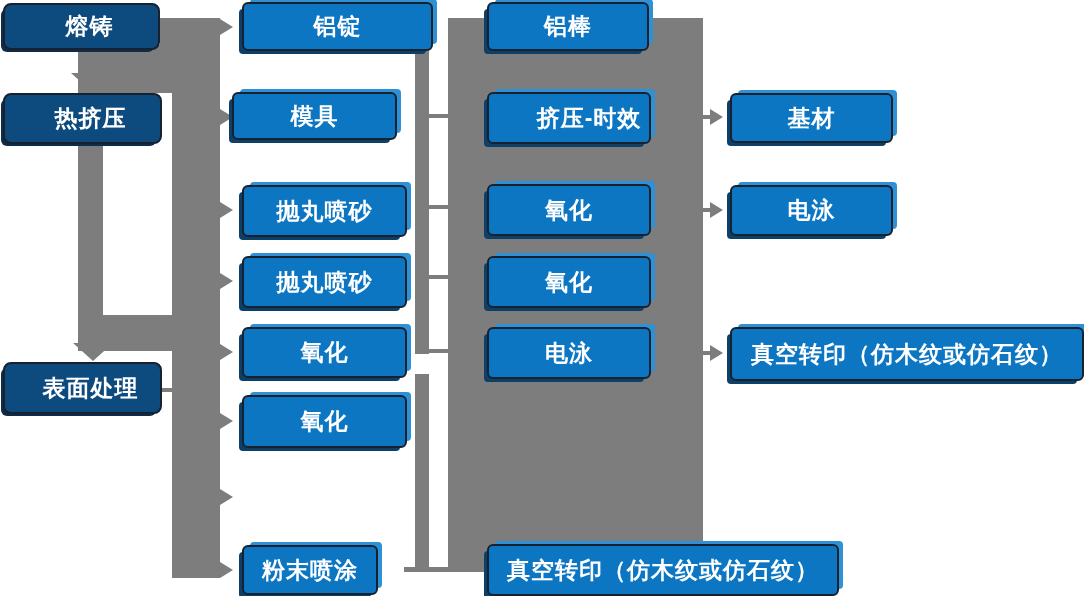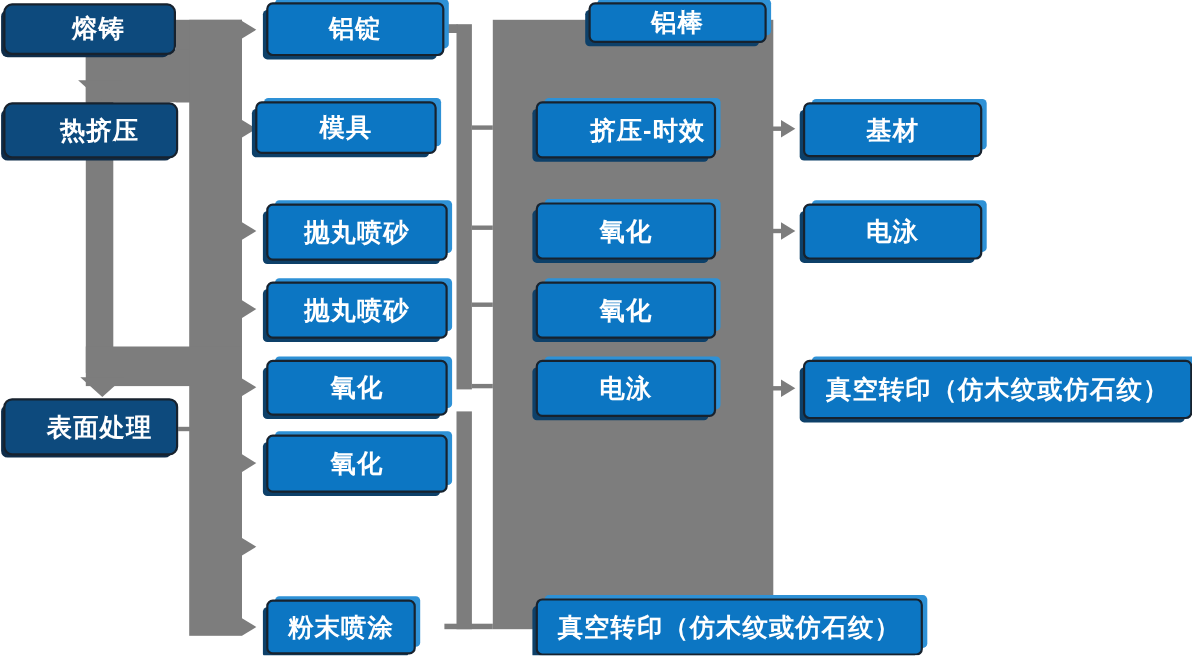--- a/index.html
+++ b/index.html
@@ -58,29 +58,29 @@
   <div class="tri-r" style="left:710px;top:109px;"></div>
   <div class="g" style="left:702px;top:208px;width:9px;height:4px;"></div>
   <div class="tri-r" style="left:710px;top:202px;"></div>
   <div class="g" style="left:702px;top:351px;width:9px;height:4px;"></div>
   <div class="tri-r" style="left:710px;top:345px;"></div>
 
   <div class="node stage" style="left:3px;top:3px;width:157px;height:47px;">熔铸</div>
   <div class="node stage" style="left:3px;top:93px;width:159px;height:51px;">热挤压</div>
   <div class="node stage" style="left:3px;top:362px;width:159px;height:52px;text-align:right;">表面处理</div>
 
-  <div class="node" style="left:242px;top:2px;width:162px;height:49px;">铝锭</div>
+  <div class="node" style="left:242px;top:2px;width:191px;height:49px;">铝锭</div>
   <div class="node" style="left:232px;top:92px;width:165px;height:48px;">模具</div>
   <div class="node" style="left:242px;top:185px;width:165px;height:52px;">抛丸喷砂</div>
   <div class="node" style="left:242px;top:256px;width:165px;height:52px;">抛丸喷砂</div>
   <div class="node" style="left:242px;top:327px;width:165px;height:51px;">氧化</div>
   <div class="node" style="left:242px;top:395px;width:165px;height:53px;">氧化</div>
   <div class="node" style="left:242px;top:545px;width:136px;height:50px;">粉末喷涂</div>
 
-  <div class="node" style="left:487px;top:2px;width:162px;height:37px;margin-left:48px;">铝棒</div>
+  <div class="node" style="left:487px;top:2px;width:162px;height:49px;">铝棒</div>
   <div class="node" style="left:487px;top:92px;width:164px;height:52px;padding-left:40px;">挤压-时效</div>
   <div class="node" style="left:487px;top:184px;width:164px;height:52px;">氧化</div>
   <div class="node" style="left:487px;top:256px;width:164px;height:52px;">氧化</div>
   <div class="node" style="left:487px;top:327px;width:164px;height:52px;">电泳</div>
   <div class="node" style="left:487px;top:544px;width:352px;height:52px;">真空转印（仿木纹或仿石纹）</div>
 
   <div class="node" style="left:730px;top:93px;width:163px;height:50px;">基材</div>
   <div class="node" style="left:730px;top:185px;width:163px;height:51px;">电泳</div>
   <div class="node" style="left:730px;top:327px;width:354px;height:54px;">真空转印（仿木纹或仿石纹）</div>
 

